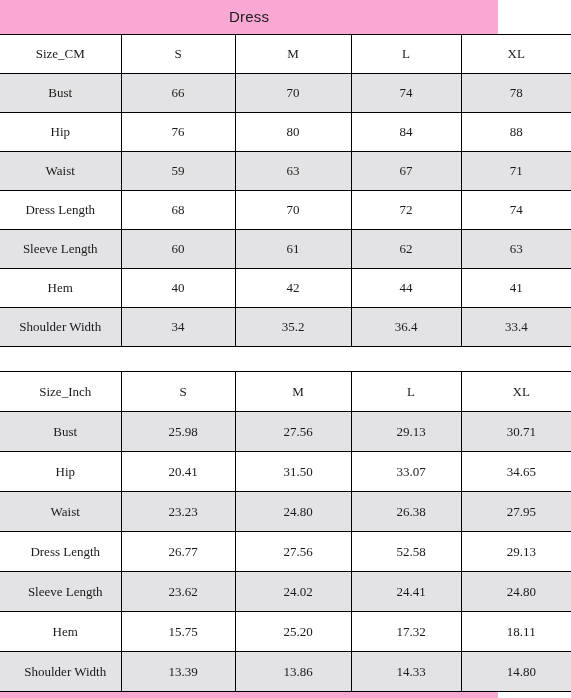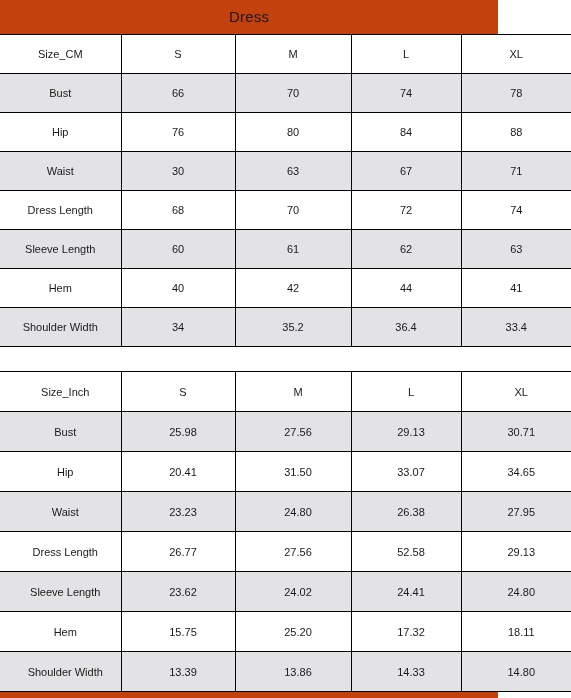--- a/index.html
+++ b/index.html
@@ -11,36 +11,37 @@
     width: 571px;
     height: 698px;
     font-family: "Liberation Sans", sans-serif;
     color: #1a1a1a;
     overflow: hidden;
   }
   .page {
     position: relative;
     width: 498px;
     height: 698px;
-    background: #c2410c;
+    background: #f9a8d4;
   }
   .chart-title {
     height: 34px;
     line-height: 34px;
     text-align: center;
     font-size: 15px;
     font-weight: 400;
     color: #1a1a1a;
     letter-spacing: 0.2px;
   }
   table.size-table {
     width: 571px;
     border-collapse: collapse;
     table-layout: fixed;
-    font-size: 11px;
+    font-size: 13px;
+    font-family: Liberation Serif, serif;
   }
   table.size-table td {
     border-top: 1.4px solid #000000;
     border-bottom: 1.4px solid #000000;
     border-left: 1.4px solid #000000;
     border-right: none;
     text-align: center;
     vertical-align: middle;
     color: #1a1a1a;
     font-weight: 400;
@@ -108,21 +109,21 @@
         </tr>
         <tr class="row-plain">
           <td>Hip</td>
           <td>76</td>
           <td>80</td>
           <td>84</td>
           <td>88</td>
         </tr>
         <tr class="row-shaded">
           <td>Waist</td>
-          <td>30</td>
+          <td>59</td>
           <td>63</td>
           <td>67</td>
           <td>71</td>
         </tr>
         <tr class="row-plain">
           <td>Dress Length</td>
           <td>68</td>
           <td>70</td>
           <td>72</td>
           <td>74</td>

